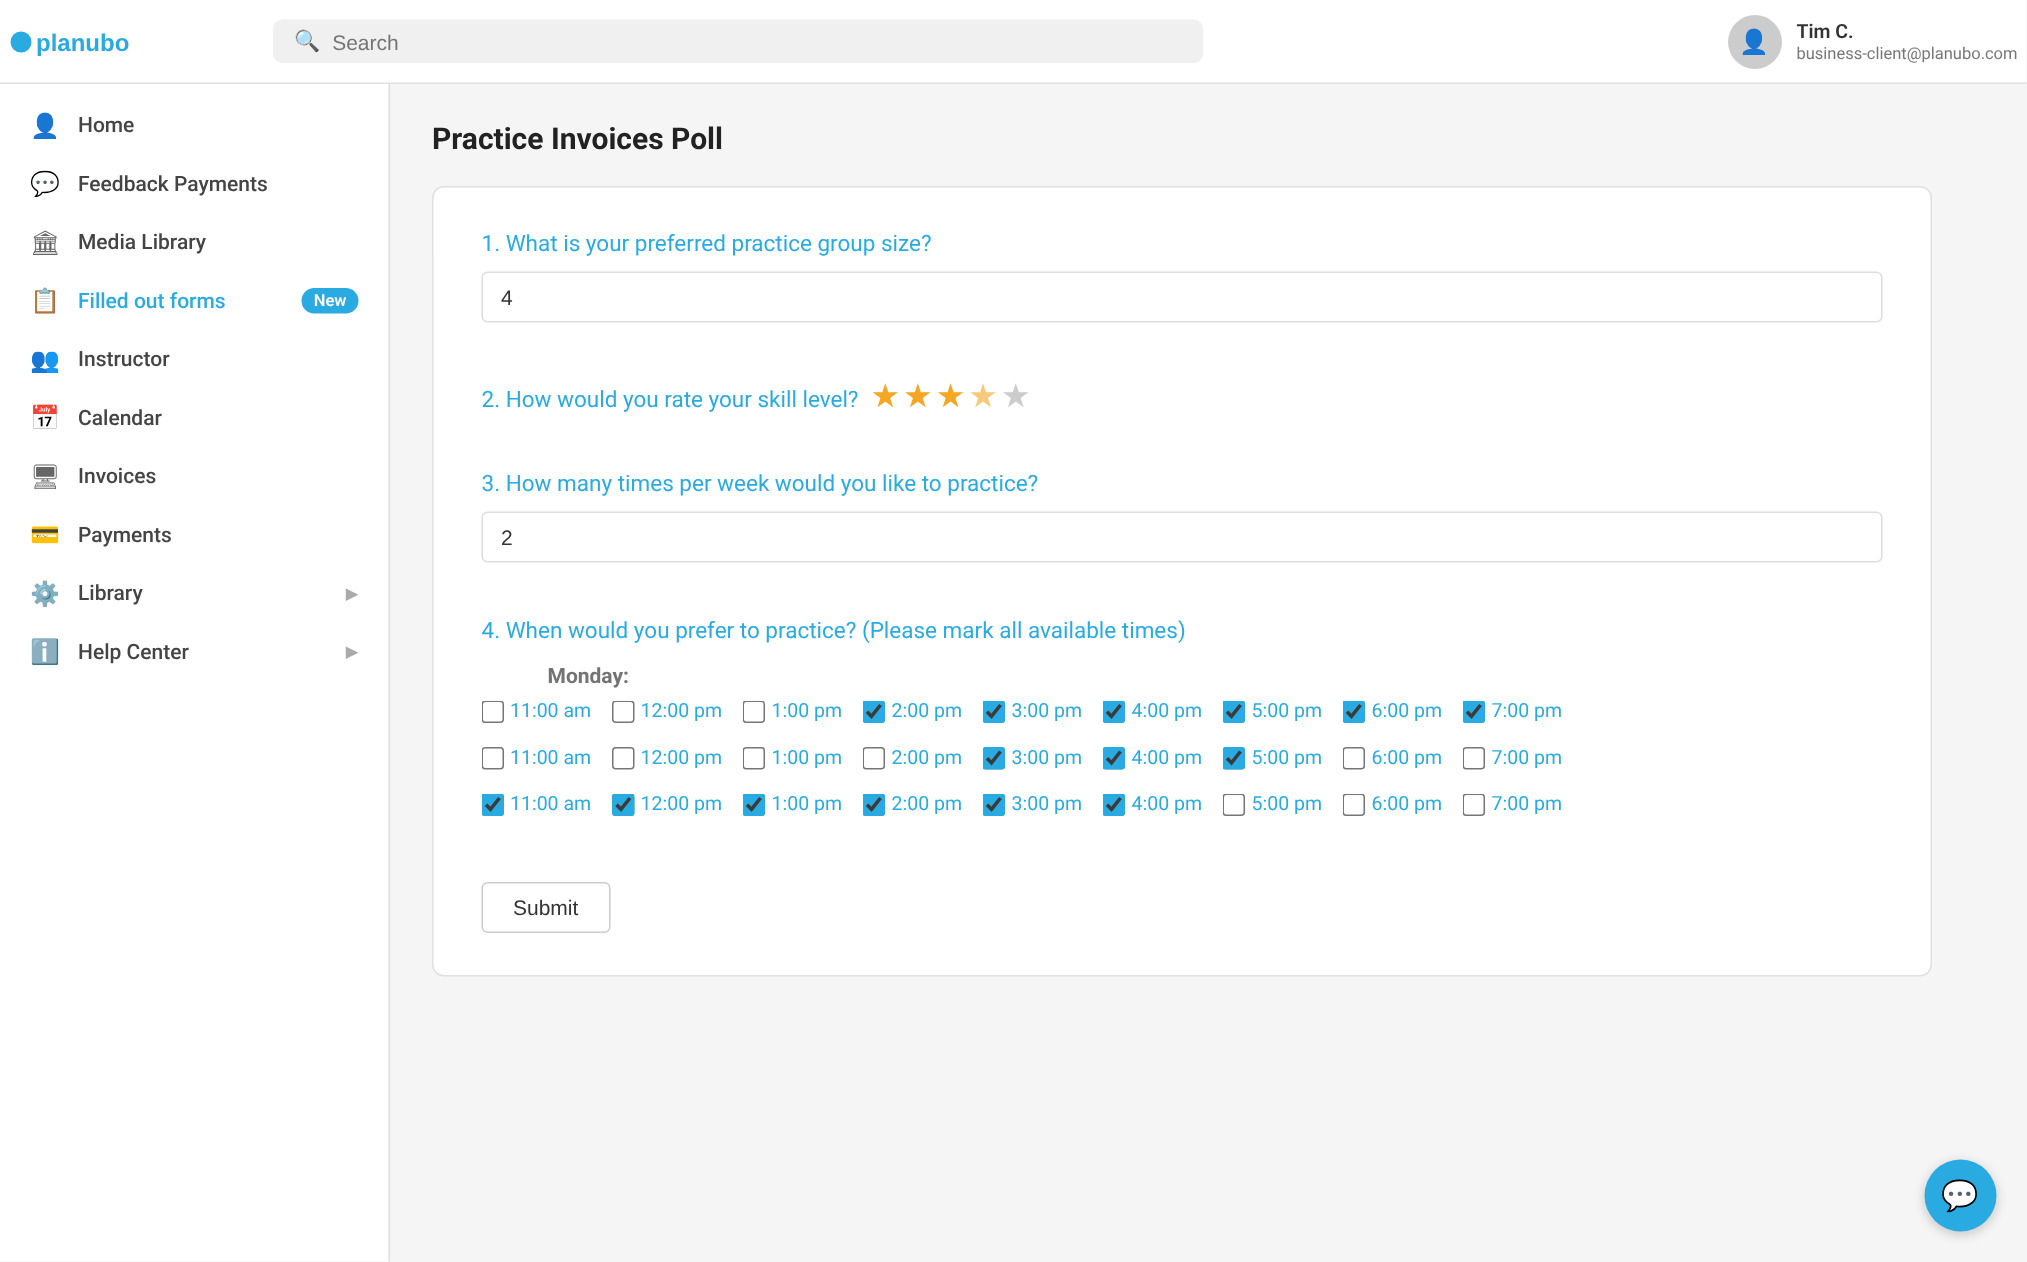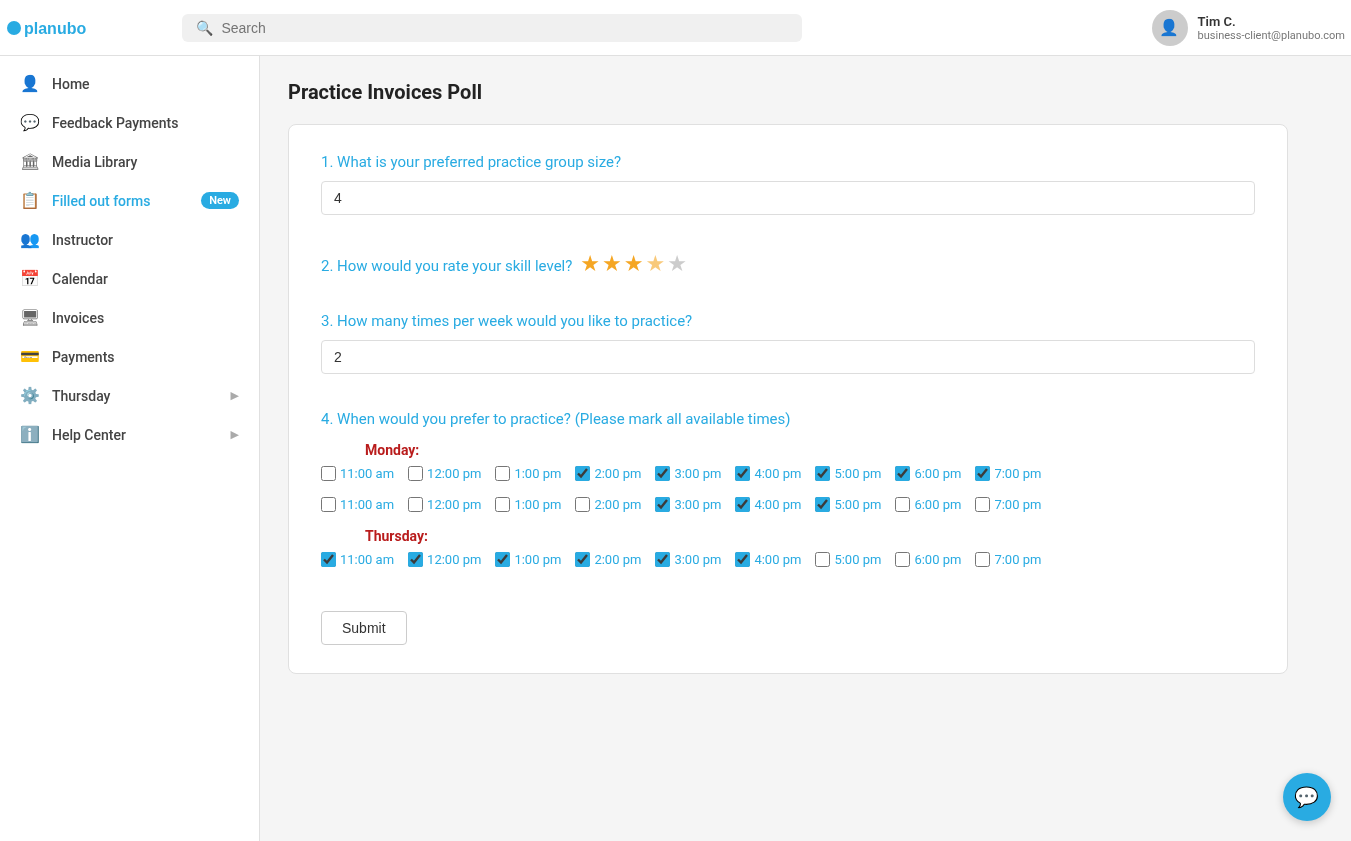--- a/index.html
+++ b/index.html
@@ -74,21 +74,21 @@
     
     .stars { display: inline-flex; gap: 2px; margin-left: 8px; }
     .star { font-size: 22px; }
     .star.filled { color: #f5a623; }
     .star.half { color: #f5a623; }
     .star.empty { color: #ccc; }
 
     
     .schedule-label { font-size: 15px; color: #29abe2; margin-bottom: 14px; font-weight: 400; }
     .day-section { margin-bottom: 16px; }
-    .day-name { font-size: 14px; font-weight: 700; color: #b91c1c; margin-bottom: 8px; padding-left: 44px; }
+    .day-name { font-size: 14px; font-weight: 700; color: #737373; margin-bottom: 8px; padding-left: 44px; }
     .time-slots { display: flex; flex-wrap: wrap; gap: 8px 14px; align-items: center; }
     .time-slot { display: flex; align-items: center; gap: 4px; }
     .time-slot input[type="checkbox"] { width: 15px; height: 15px; accent-color: #29abe2; cursor: pointer; }
     .time-slot label { font-size: 13px; color: #29abe2; cursor: pointer; white-space: nowrap; }
 
     
     .submit-btn {
       background: #fff; border: 1px solid #ccc; border-radius: 4px;
       padding: 8px 20px; font-size: 14px; color: #333; cursor: pointer;
       margin-top: 8px;
@@ -161,21 +161,21 @@
       <div class="sidebar-item">
         <span class="icon">🖥</span>
         <span>Invoices</span>
       </div>
       <div class="sidebar-item">
         <span class="icon">💳</span>
         <span>Payments</span>
       </div>
       <div class="sidebar-item">
         <span class="icon">⚙️</span>
-        <span>Thursday</span>
+        <span>Library</span>
         <span class="chevron">▶</span>
       </div>
       <div class="sidebar-item">
         <span class="icon">ℹ️</span>
         <span>Help Center</span>
         <span class="chevron">▶</span>
       </div>
     </nav>
 
   <main class="main">
@@ -268,21 +268,20 @@
                 <input type="checkbox" id="cb-1-7" style="">
                 <label for="cb-1-7">6:00 pm</label>
               </div>
               <div class="time-slot">
                 <input type="checkbox" id="cb-1-8" style="">
                 <label for="cb-1-8">7:00 pm</label>
               </div>
             </div>
           </div>
           <div class="day-section">
-            <div class="day-name">Thursday:</div>
             <div class="time-slots">
               <div class="time-slot">
                 <input type="checkbox" id="cb-2-0" checked="" style="">
                 <label for="cb-2-0">11:00 am</label>
               </div>
               <div class="time-slot">
                 <input type="checkbox" id="cb-2-1" checked="" style="">
                 <label for="cb-2-1">12:00 pm</label>
               </div>
               <div class="time-slot">

